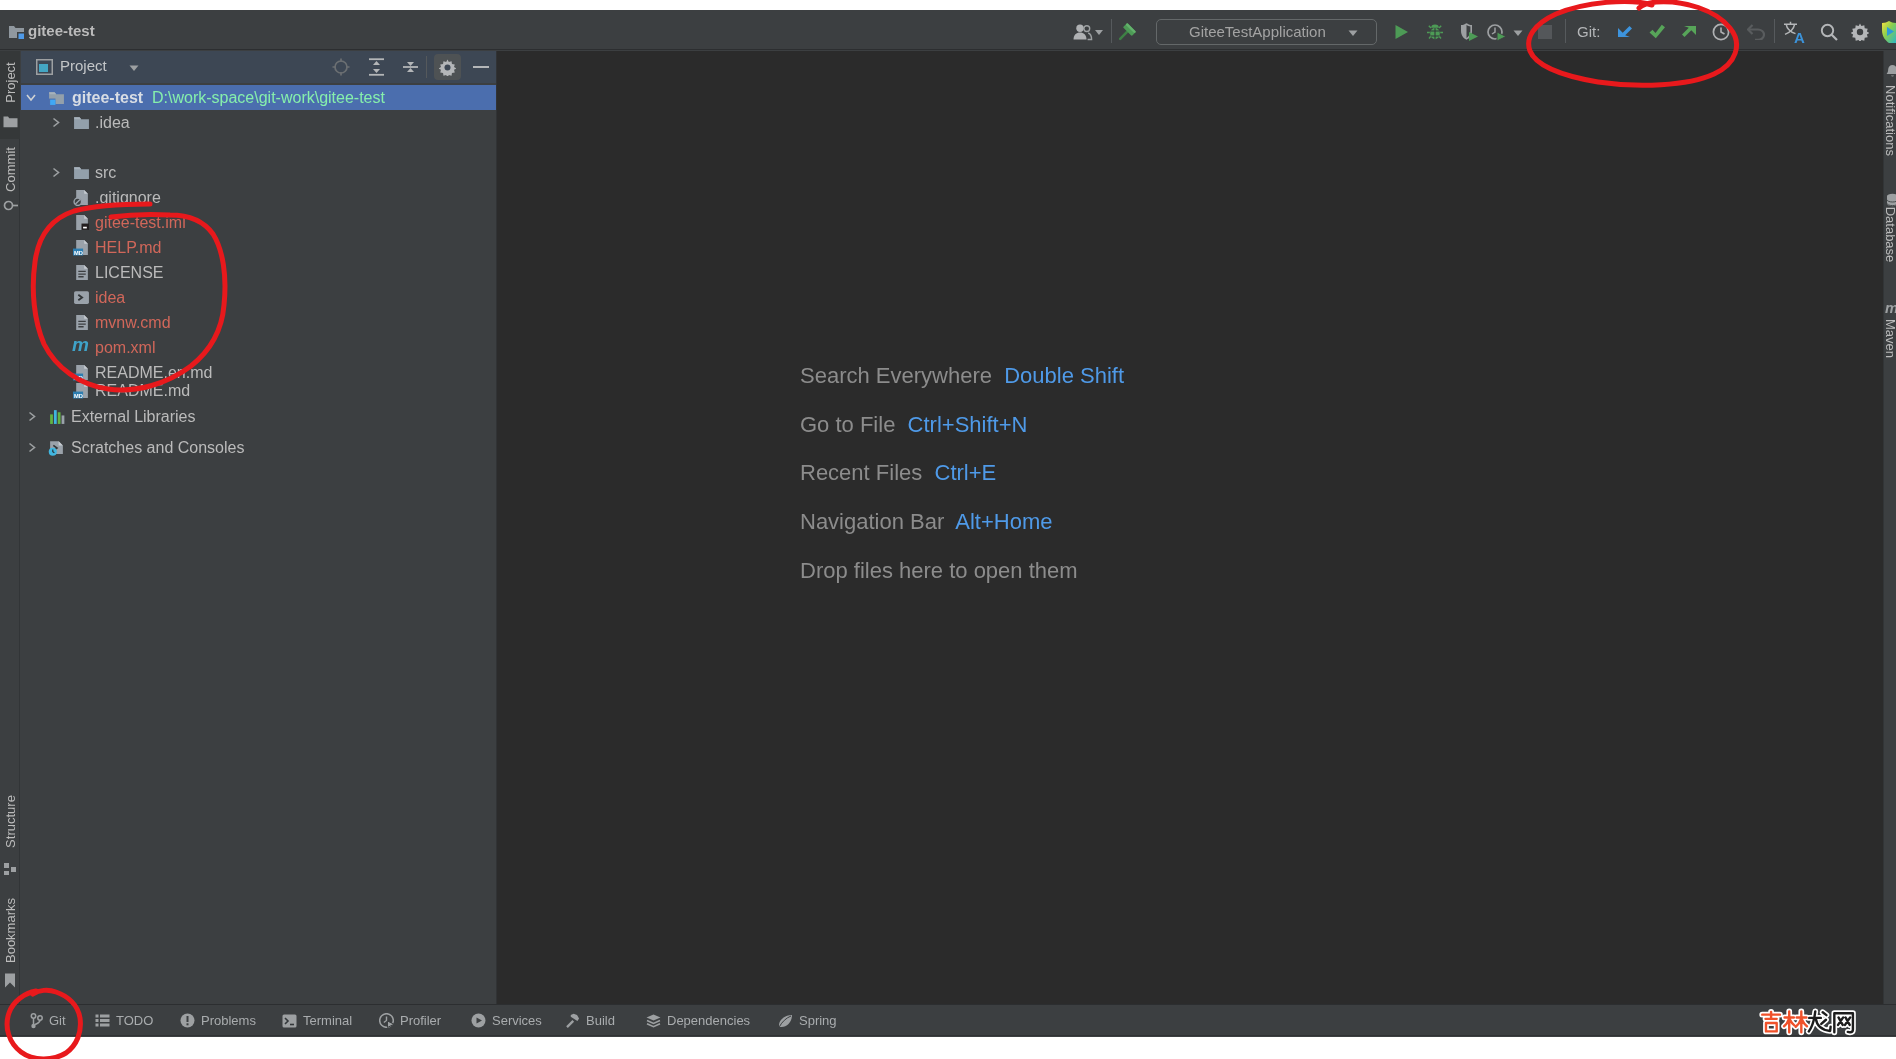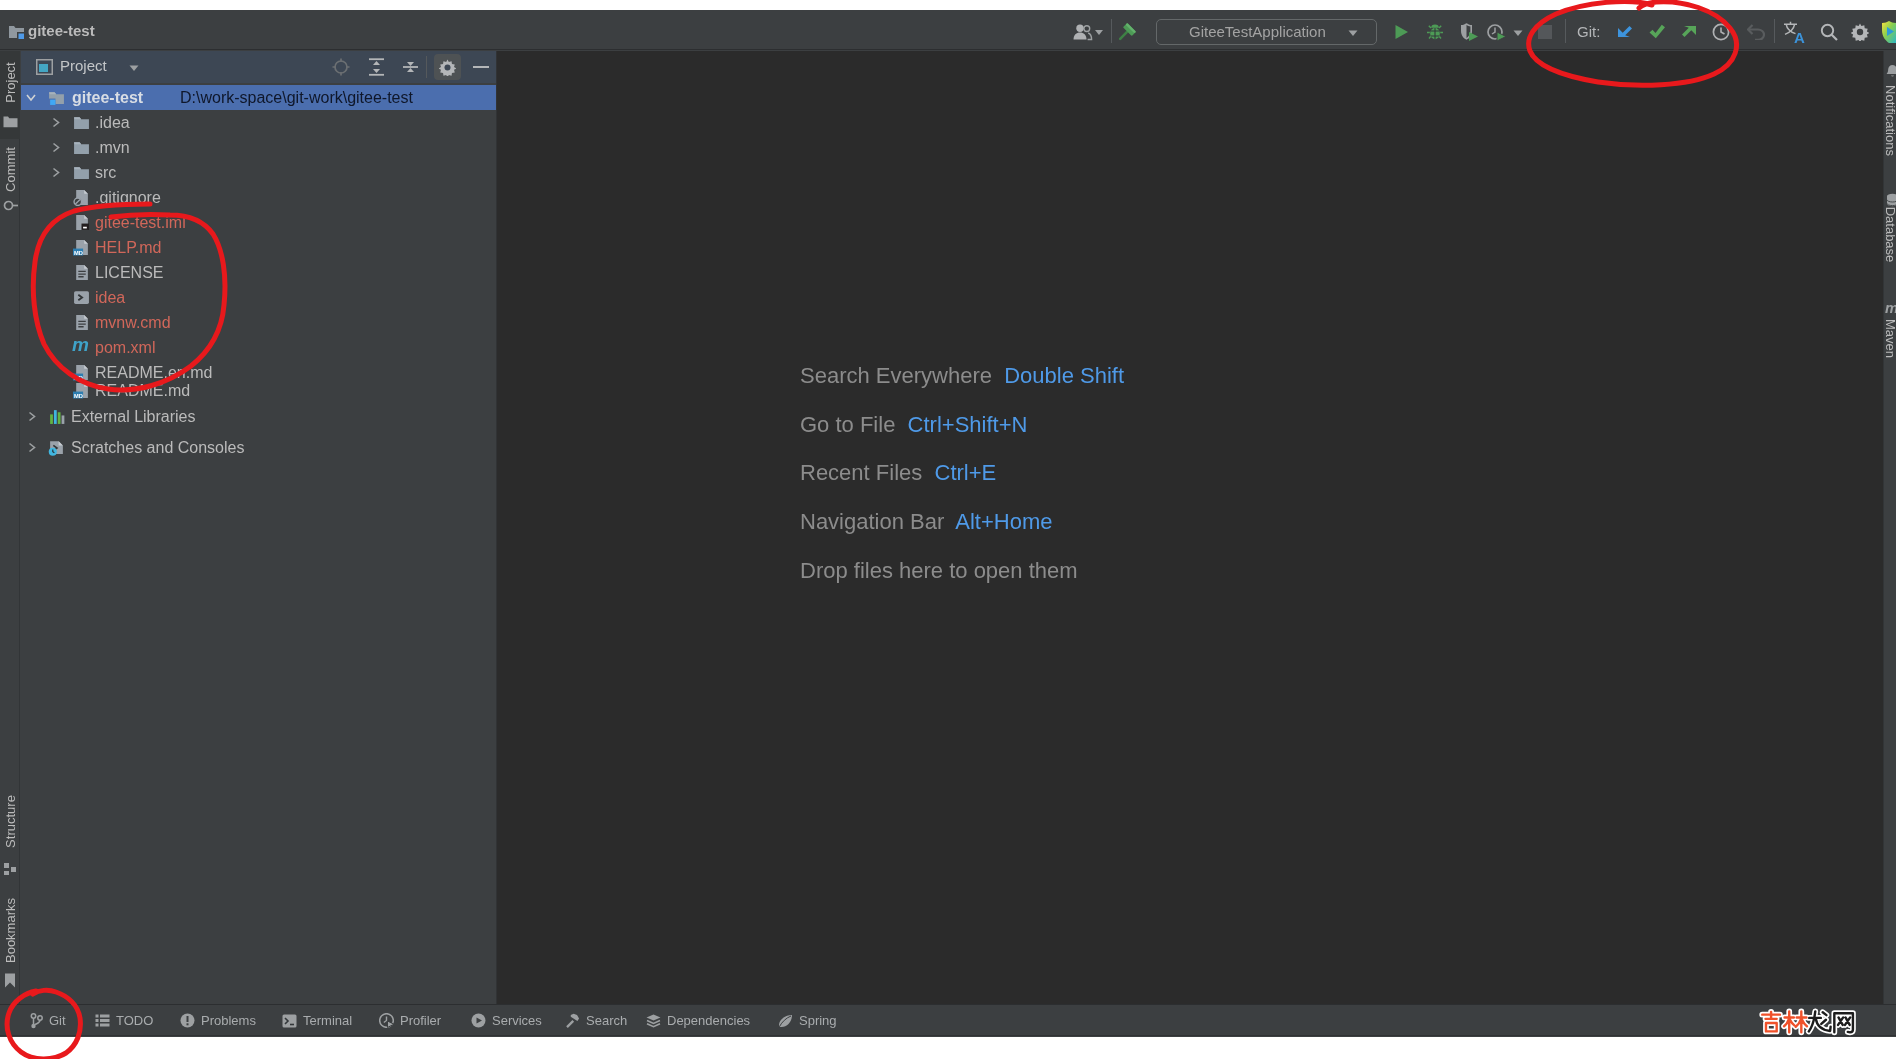--- a/index.html
+++ b/index.html
@@ -18,21 +18,21 @@
 .vlabelR { position:absolute; color:#bbbbbb; font-size:13px; white-space:nowrap; transform:rotate(90deg); transform-origin:center; }
 
 #projpanel { position:absolute; top:41px; left:21px; width:475px; height:953px; background:#3c3f41; }
 #projhead { position:absolute; top:0; left:0; width:475px; height:32px; background:#3d4754; }
 #tree { position:absolute; top:33px; left:0; width:475px; height:921px; font-size:16px; color:#bbbbbb; }
 .row { position:absolute; left:0; width:475px; height:25px; line-height:25px; white-space:nowrap; }
 .row svg, .row .ic { vertical-align:middle; }
 .sel { background:#4b6eae; }
 .red { color:#d1675a;text-align:right; }
 .bold { font-weight:bold; }
-.path { color:#0f172a;margin-left:28px; }
+.path { color:#86efac; }
 
 #split { position:absolute; top:41px; left:496px; width:1px; height:953px; background:#313335; }
 
 #editor { position:absolute; top:41px; left:497px; width:1386px; height:953px; background:#2b2b2b; }
 .hint { position:absolute; left:303px; font-size:22px; color:#8c8c8c; white-space:nowrap; }
 .hint b { font-weight:normal; color:#4f9ae8;text-align:right; }
 
 #rightstripe { position:absolute; top:41px; left:1883px; width:13px; height:953px; background:#3c3f41; border-left:1px solid #323537; }
 
 #statusbar { position:absolute; top:994px; left:0; width:1896px; height:32px; background:#3c3f41; border-top:1px solid #2c2e30; border-bottom:1px solid #303234; }
@@ -256,29 +256,20 @@
       </div>
       <div class="row" style="top:26px">
         <svg class="abs" style="left:29px;top:7px" width="12" height="11">
               <use href="#i-chev-r"></use>
             </svg>
         <svg class="abs" style="left:52px;top:4px" width="17" height="17" viewBox="0 0 16 16">
               <use href="#i-folder"></use>
             </svg>
         <span class="abs" style="left:74px">.idea</span>
       </div>
-      <div class="row" style="top:51px">
-        <svg class="abs" style="left:29px;top:7px" width="12" height="11">
-              <use href="#i-chev-r"></use>
-            </svg>
-        <svg class="abs" style="left:52px;top:4px" width="17" height="17" viewBox="0 0 16 16">
-              <use href="#i-folder"></use>
-            </svg>
-        <span class="abs" style="left:74px">.mvn</span>
-      </div>
       <div class="row" style="top:76px">
         <svg class="abs" style="left:29px;top:7px" width="12" height="11">
               <use href="#i-chev-r"></use>
             </svg>
         <svg class="abs" style="left:52px;top:4px" width="17" height="17" viewBox="0 0 16 16">
               <use href="#i-folder"></use>
             </svg>
         <span class="abs" style="left:74px">src</span>
       </div>
       <div class="row" style="top:101px">
@@ -437,21 +428,21 @@
     <div class="item" style="left:471px">
       <svg width="15" height="15" viewBox="0 0 15 15">
         <circle cx="7.5" cy="7.5" r="7" fill="#9da0a2"></circle>
         <path d="M5.5 4.5 L11 7.5 L5.5 10.5 z" fill="#3c3f41"></path>
       </svg><span>Services</span>
     </div>
     <div class="item" style="left:564px">
       <svg width="16" height="15" viewBox="0 0 18 18">
         <path d="M2 16 L9.5 8.5 l2 2 L4 18 z" fill="#9da0a2"></path>
         <path d="M7.5 2.5 l3.5-1.5 4 1.5 2.5 4 -2 3 -8-5 z" fill="#9da0a2"></path>
-      </svg><span>Search</span>
+      </svg><span>Build</span>
     </div>
     <div class="item" style="left:646px">
       <svg width="15" height="14" viewBox="0 0 15 14">
         <path d="M7.5 0.5 L14.5 3.5 L7.5 6.5 L0.5 3.5 z" fill="#9da0a2"></path>
         <path d="M1 6.5 L7.5 9.4 L14 6.5" fill="none" stroke="#9da0a2" stroke-width="1.6"></path>
         <path d="M1 9.8 L7.5 12.7 L14 9.8" fill="none" stroke="#9da0a2" stroke-width="1.6"></path>
       </svg><span>Dependencies</span>
     </div>
     <div class="item" style="left:778px">
       <svg width="15" height="14" viewBox="0 0 15 14">

